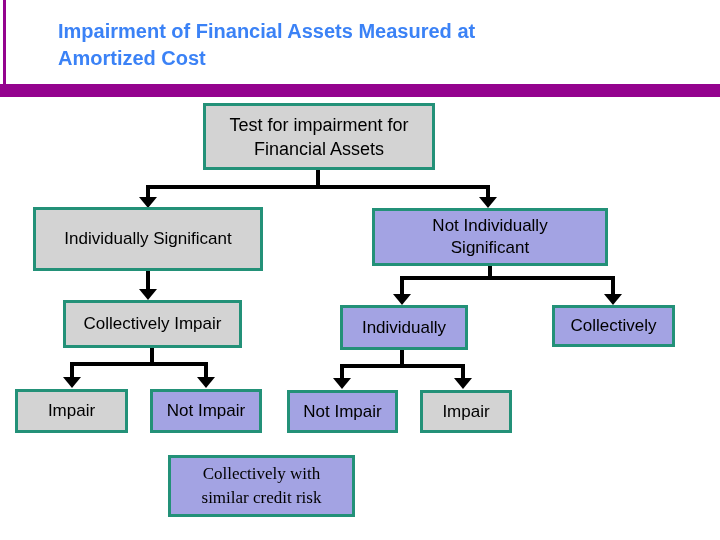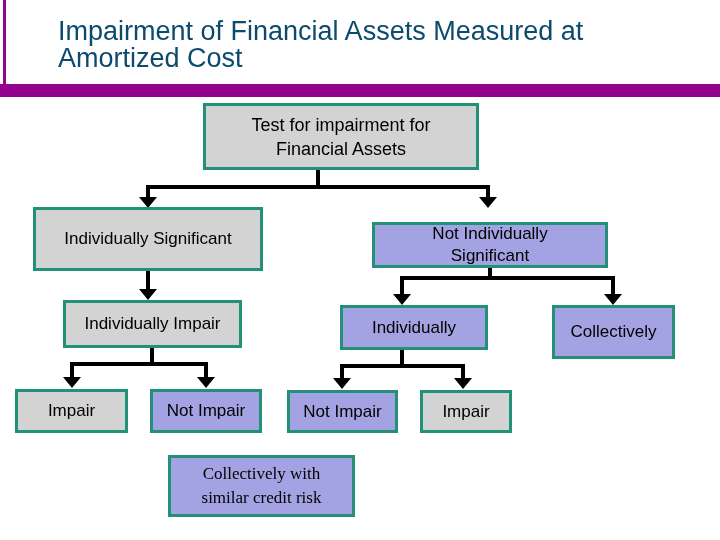--- a/index.html
+++ b/index.html
@@ -19,24 +19,24 @@
   #left-accent {
     position: absolute;
     left: 3px; top: 0;
     width: 3px; height: 97px;
     background: #94038E;
   }
   #title {
     position: absolute;
     left: 58px; top: 18px;
     width: 620px;
-    font-size: 27px;
+    font-size: 20px;
     line-height: 27px;
-    font-weight: normal;
-    color: #0c4a6e;
+    font-weight: bold;
+    color: #3b82f6;
     white-space: pre-line;
   }
   #accent-bar {
     position: absolute;
     left: 0; top: 84px;
     width: 720px; height: 13px;
     background: #94038E;
   }
   
   #connectors {
@@ -56,26 +56,26 @@
     line-height: 22px;
     display: flex;
     align-items: center;
     justify-content: center;
     text-align: center;
     white-space: pre-line;
   }
   .fill-gray { background: #D3D3D3; }
   .fill-lav  { background: #A3A3E3; }
 
-  .n-test      { left:203px; top:103px; width:276px; height:67px; font-size:18px; line-height:24px; }
+  .n-test      { left:203px; top:103px; width:232px; height:67px; font-size:18px; line-height:24px; }
   .n-indsig    { left:33px;  top:207px; width:230px; height:64px; }
-  .n-notindsig { left:372px; top:208px; width:236px; height:46px;margin-top:14px; }
+  .n-notindsig { left:372px; top:208px; width:236px; height:58px; }
   .n-indimp    { left:63px;  top:300px; width:179px; height:48px; }
-  .n-indiv     { left:340px; top:305px; width:148px; height:45px; }
-  .n-coll      { left:552px; top:305px; width:123px; height:54px; }
+  .n-indiv     { left:340px; top:305px; width:128px; height:45px; }
+  .n-coll      { left:552px; top:305px; width:123px; height:42px; }
   .n-imp1      { left:15px;  top:389px; width:113px; height:44px; }
   .n-nimp1     { left:150px; top:389px; width:112px; height:44px; }
   .n-nimp2     { left:287px; top:390px; width:111px; height:43px; }
   .n-imp2      { left:420px; top:390px; width:92px;  height:43px; }
   .n-collsim   { left:168px; top:455px; width:187px; height:62px; line-height:24px;font-family:Liberation Serif, serif; }
 </style>
 </head>
 <body>
 
 <div id="slide">
@@ -119,21 +119,21 @@
       <path d="M463 366 L463 379" fill="none"></path>
       <polygon points="454,378 472,378 463,389" stroke="none"></polygon>
     </g>
   </svg>
 
   <div class="node fill-gray n-test">Test for impairment for
 Financial Assets</div>
   <div class="node fill-gray n-indsig">Individually Significant</div>
   <div class="node fill-lav  n-notindsig">Not Individually
 Significant</div>
-  <div class="node fill-gray n-indimp">Individually Impair</div>
+  <div class="node fill-gray n-indimp">Collectively Impair</div>
   <div class="node fill-lav  n-indiv">Individually</div>
   <div class="node fill-lav  n-coll">Collectively</div>
   <div class="node fill-gray n-imp1">Impair</div>
   <div class="node fill-lav  n-nimp1">Not Impair</div>
   <div class="node fill-lav  n-nimp2">Not Impair</div>
   <div class="node fill-gray n-imp2">Impair</div>
   <div class="node fill-lav  n-collsim">Collectively with
 similar credit risk</div>
 
 </div>

